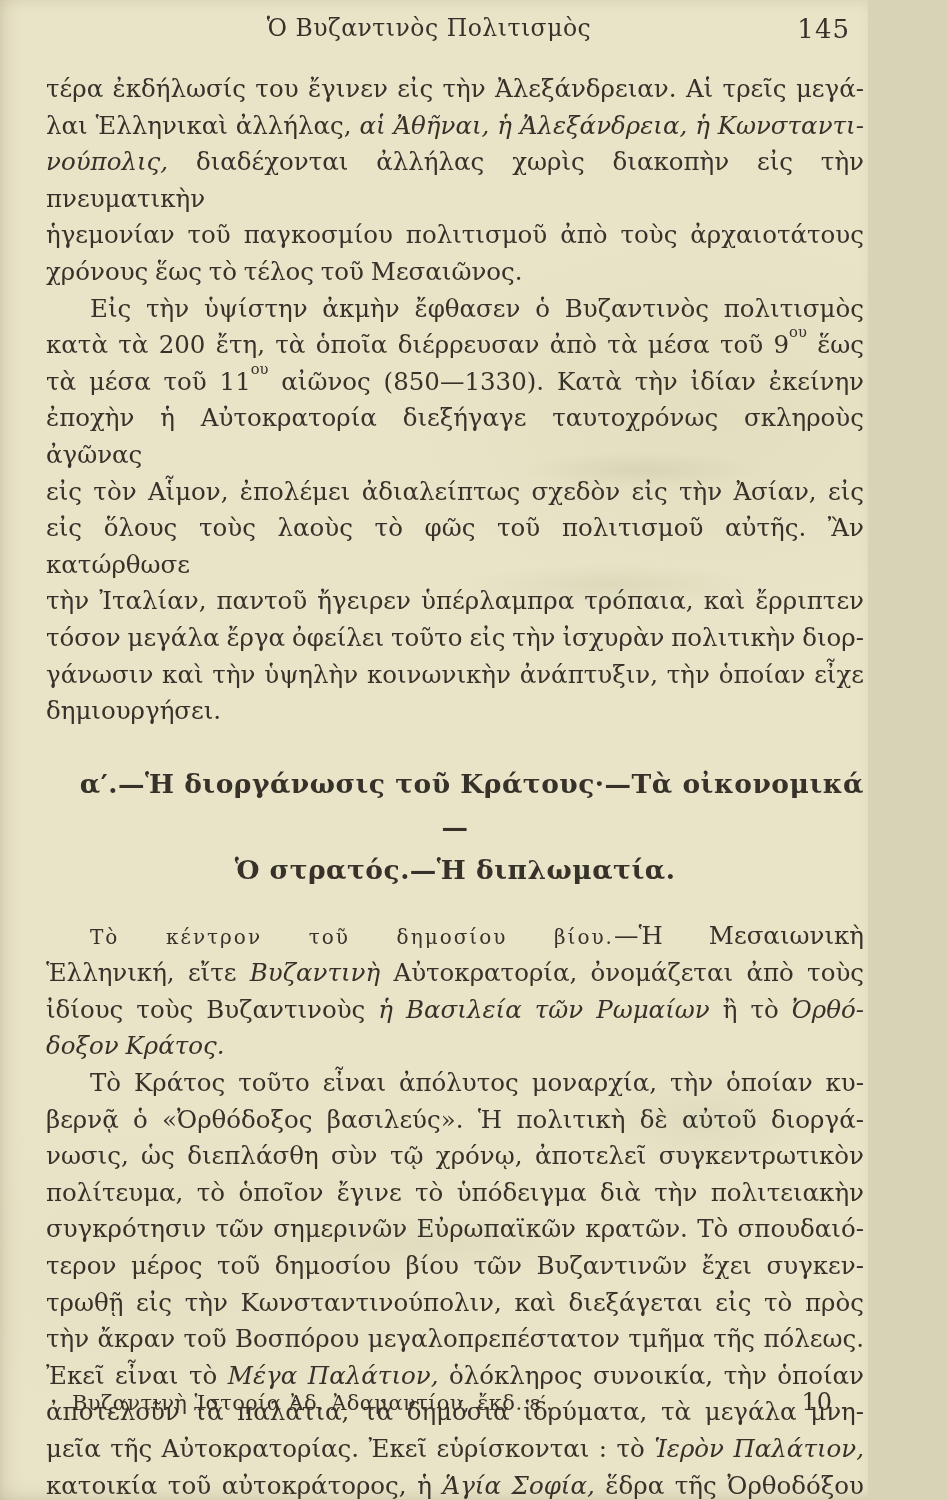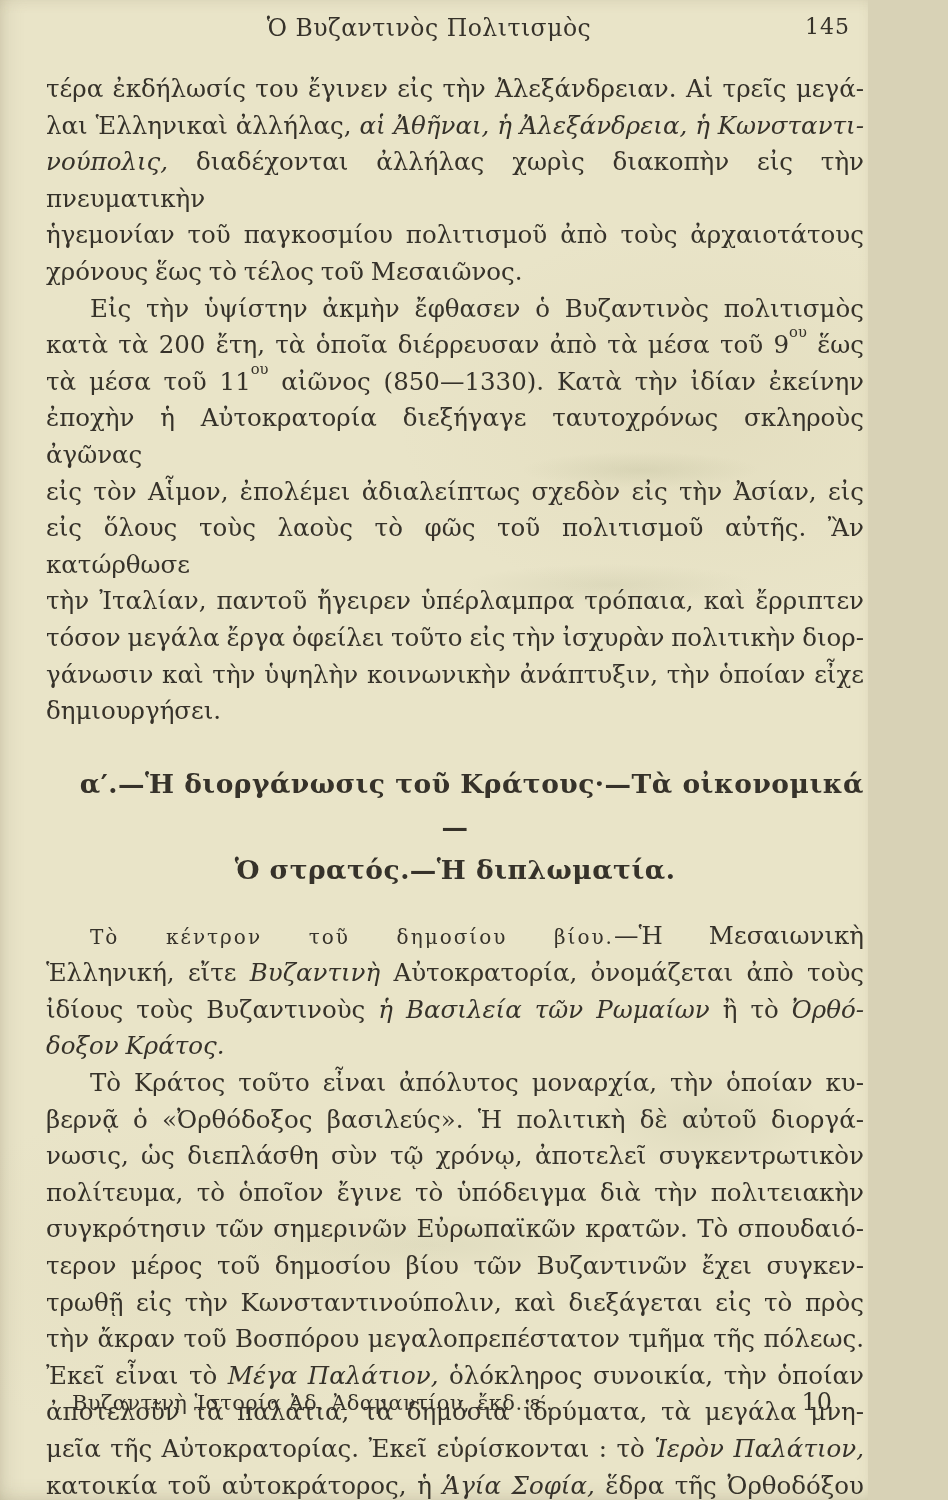--- a/index.html
+++ b/index.html
@@ -36,21 +36,21 @@
   .header{
     position:absolute;top:14px;left:46px;width:818px;height:36px;
   }
   .running-title{
     position:absolute;left:50%;top:0;
     transform:translateX(calc(-50% - 26px));
     font-size:23.5px;letter-spacing:.5px;white-space:nowrap;
   }
   .page-number{
     position:absolute;right:14px;top:0;
-    font-size:22px;letter-spacing:1px;
+    font-size:26px;letter-spacing:1px;
   }
   .content{
     position:absolute;left:46px;top:71px;width:818px;
     font-size:24.5px;line-height:36.6px;
     word-spacing:-1px;
   }
   .para .line{
     text-align:justify;
     text-align-last:justify;
     white-space:normal;

